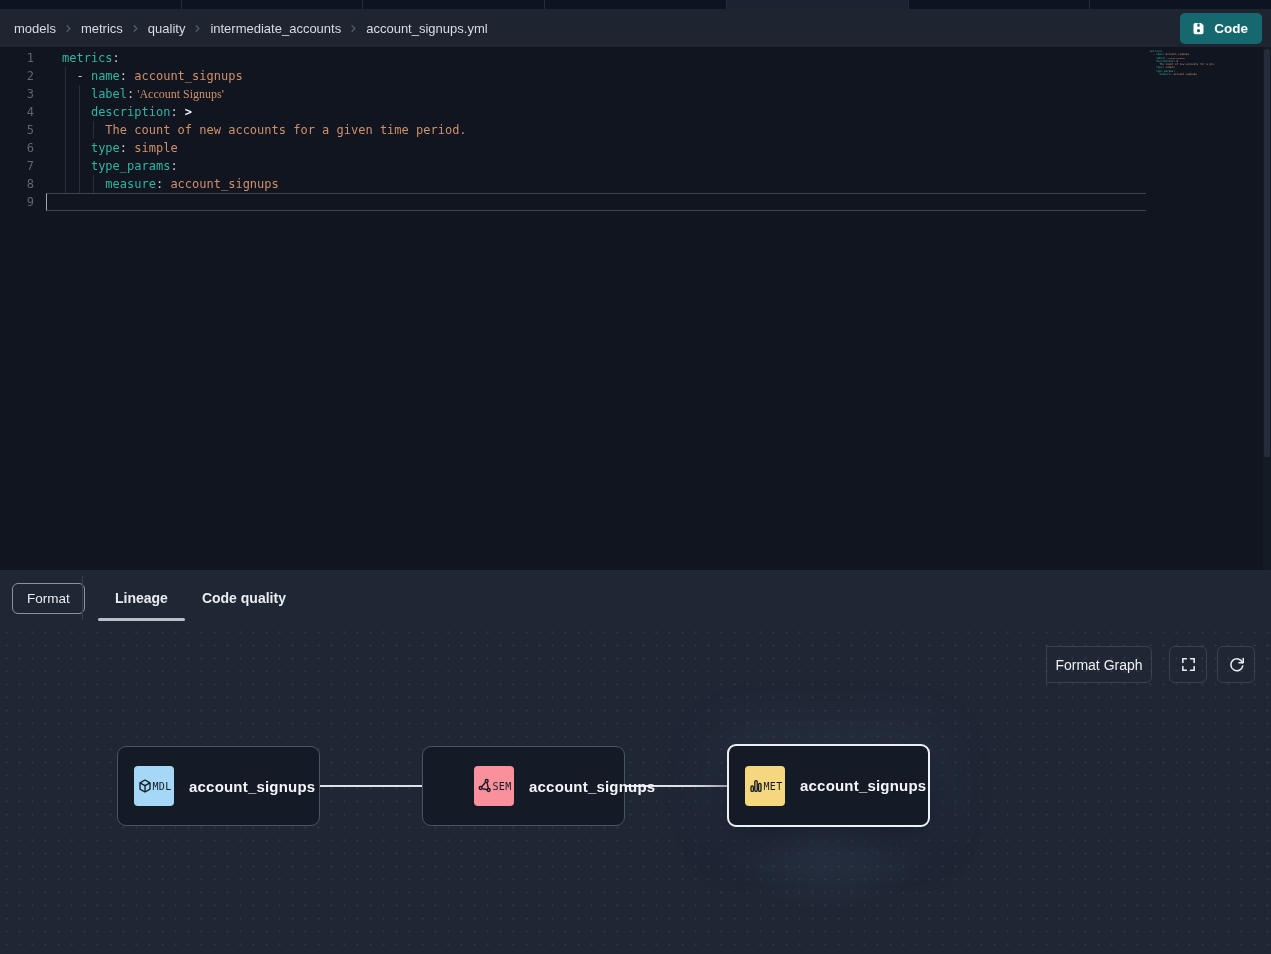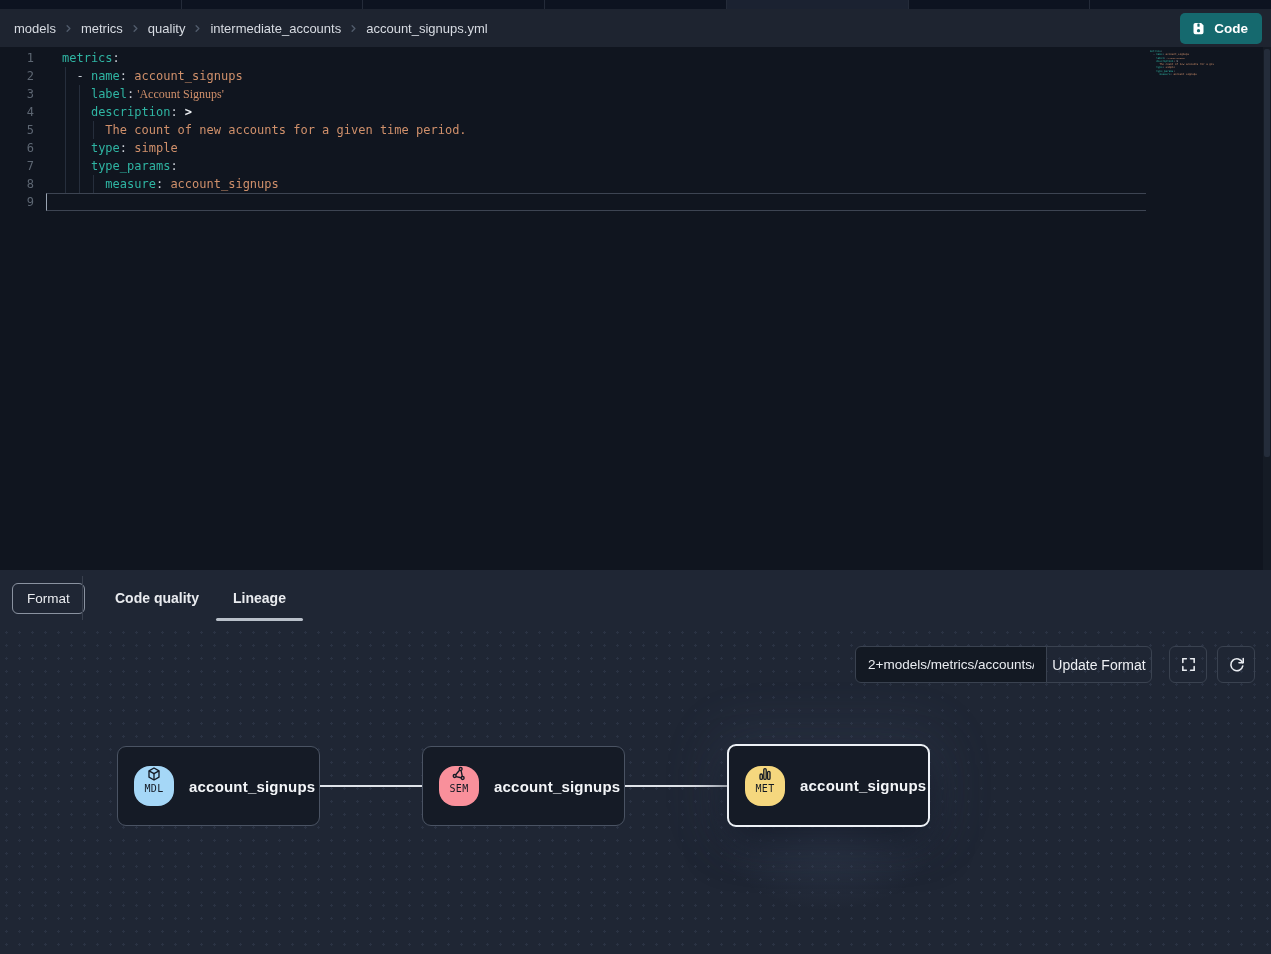--- a/index.html
+++ b/index.html
@@ -97,22 +97,22 @@
     pointer-events:none; }
 
   .node { position:absolute; width:203px; height:80px; background:#151b26;
     border:1px solid #4a5363; border-radius:9px; display:flex; align-items:center;
     padding-left:16px; gap:15px; cursor:pointer; }
   .node.selected { border:2px solid #edf1f6; height:83px;
     box-shadow:0 18px 40px rgba(15,20,32,0.75), 0 0 55px 10px rgba(110,130,170,0.16); }
   #node-1 { left:117px; top:120px; }
   #node-2 { left:422px; top:120px; }
   #node-3 { left:727px; top:118px; }
-  .badge { flex:none; width:40px; height:40px; border-radius:16px; display:flex;
-    flex-direction:column; align-items:center; }
+  .badge { flex:none; width:40px; height:40px; border-radius:4px; display:flex;
+    flex-direction:row; align-items:center; justify-content:center; }
   .badge-label { font-family:"DejaVu Sans Mono",monospace; font-size:10px;
     color:#141a24; margin-top:1px; letter-spacing:0.3px; }
   .node-label { font-size:15px; font-weight:600; color:#f3f5f8; letter-spacing:0.2px; }
 </style>
 </head>
 <body>
 
 <div id="app">
 
   <div id="top-strip">
@@ -234,29 +234,28 @@
     <div id="editor-scrollbar">
       <div class="thumb"></div>
     </div>
   </div>
 
   <div id="panel">
     <div id="panel-bar">
       <button id="format-btn">Format</button>
       <div id="panel-divider"></div>
       <div id="panel-tabs">
+        <div class="panel-tab active">Lineage</div>
         <div class="panel-tab">Code quality</div>
-        <div class="panel-tab active">Lineage</div>
       </div>
     </div>
 
     <div id="canvas">
 
-      <input id="selector-input" readonly="" value="2+models/metrics/accounts/" style="">
-      <button id="update-graph-btn">Update Format</button>
+      <button id="update-graph-btn">Format Graph</button>
 
       <button class="icon-btn" id="fullscreen-btn">
         <span style="display:flex;">
           <svg width="17" height="17" viewBox="0 0 24 24" fill="none" stroke="#e9ecf1" stroke-width="2.2" stroke-linecap="round">
             <path d="M9 4H4v5"></path>
               <path d="M15 4h5v5"></path>
               <path d="M20 15v5h-5"></path>
               <path d="M4 15v5h5"></path>
           </svg>
         </span>
@@ -283,21 +282,21 @@
               <path d="M4.5 7.2L12 11.4l7.5-4.2"></path>
                 <path d="M12 11.4V21"></path>
             </svg>
           </span>
           <span class="badge-label">MDL</span>
         </div>
         <span class="node-label">account_signups</span>
       </div>
 
       <div class="node" id="node-2">
-        <div class="badge" style="background: rgb(249, 144, 155);">
+        <div class="badge" style="background: rgb(249, 144, 155); margin-left: 35px;">
           <span style="display:flex;">
             <svg width="16" height="16" viewBox="0 0 24 24" fill="none" stroke="#141a24" stroke-width="2" stroke-linejoin="round">
               <circle cx="14.5" cy="4.5" r="2.2"></circle>
                 <circle cx="5.5" cy="15" r="2.2"></circle>
                 <circle cx="17.5" cy="18" r="2.2"></circle>
               <path d="M12.8 6.3L7 13.2"></path>
                 <path d="M7.6 15.8l7.8 1.8"></path>
                 <path d="M17 15.8l-1.8-9"></path>
             </svg>
           </span>

